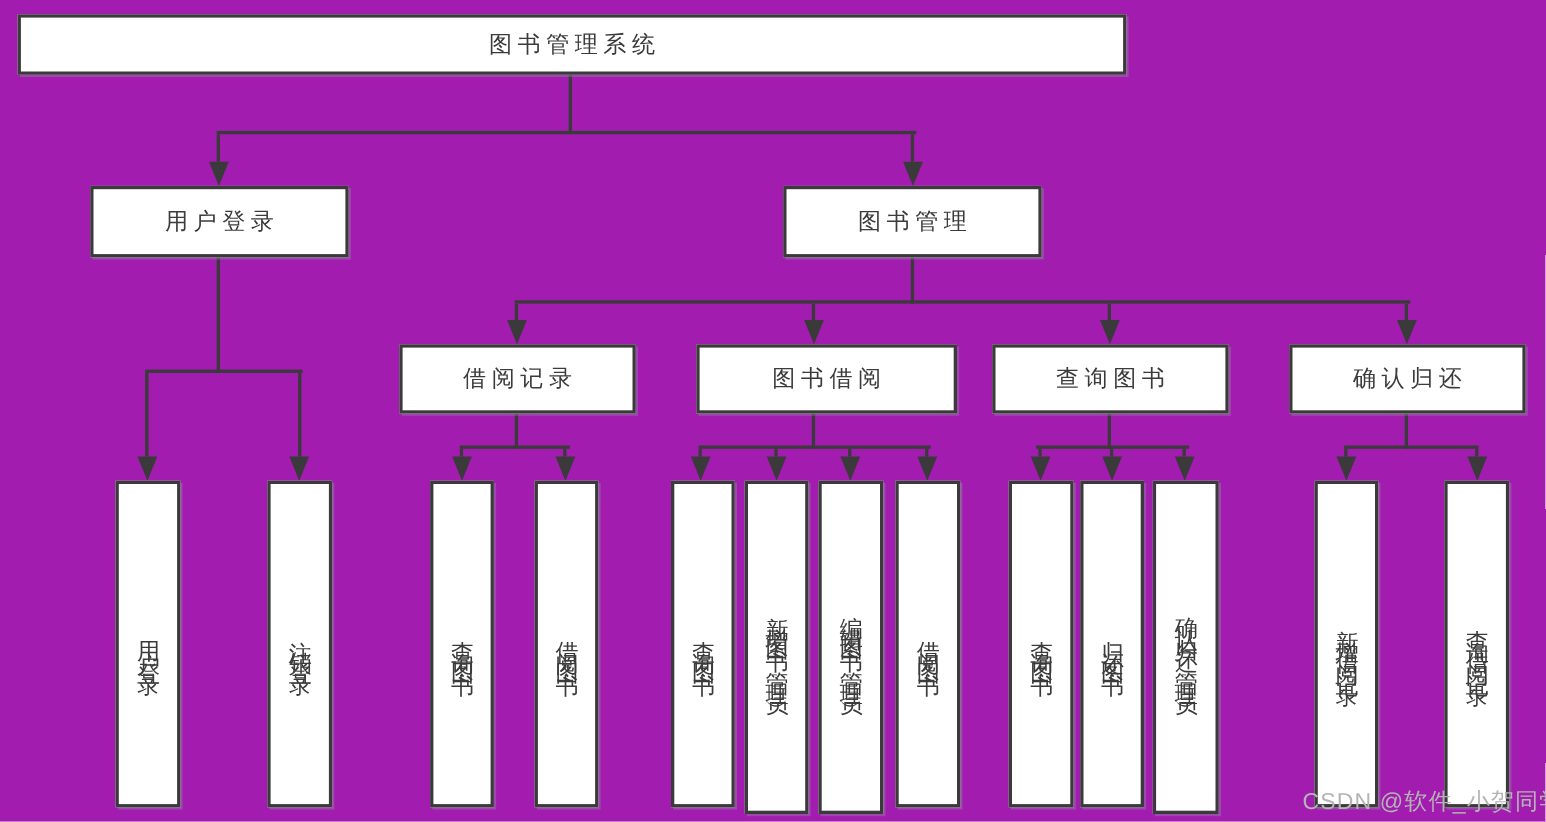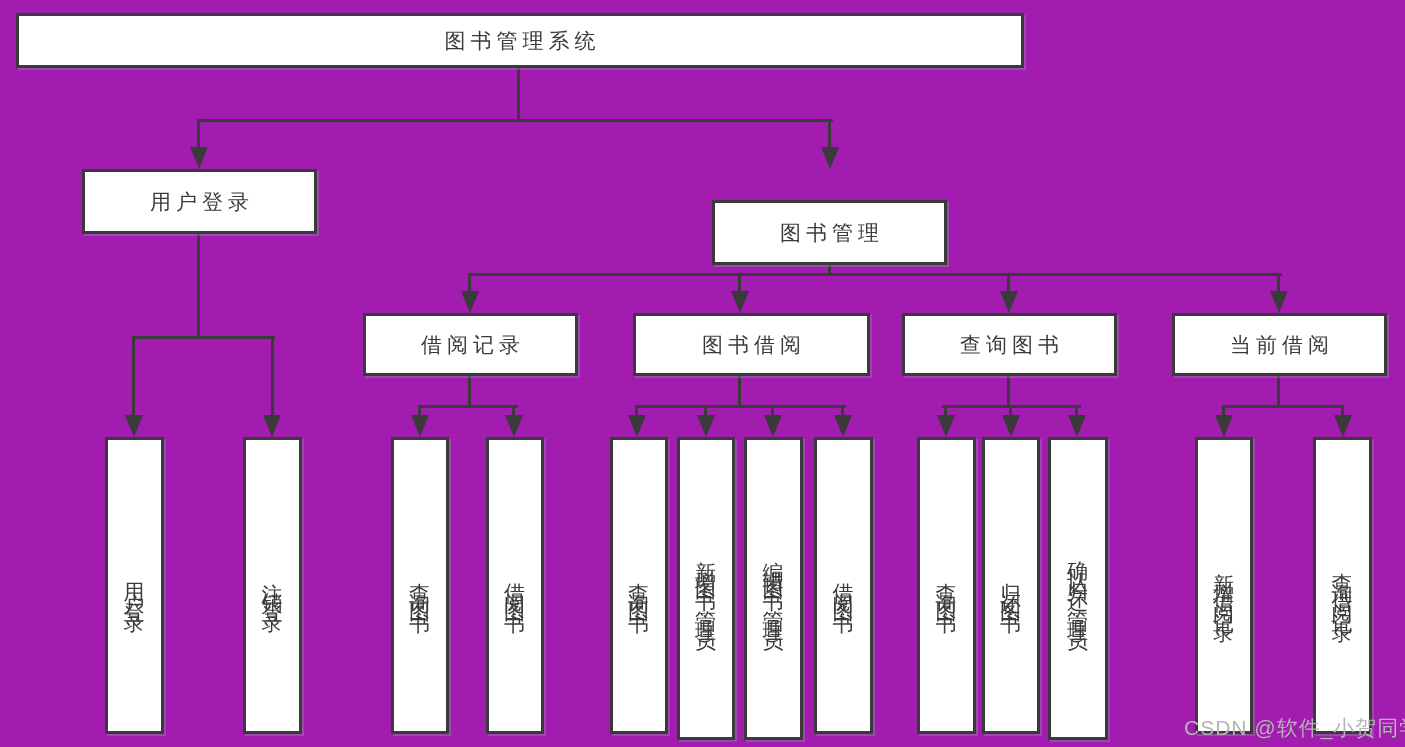--- a/index.html
+++ b/index.html
@@ -135,35 +135,35 @@
   <div class="ah" style="left:1215px;top:415px;"></div>
   <div class="ah" style="left:1334px;top:415px;"></div>
 
   <div class="node" style="left:16px;top:13px;width:1008px;height:55px;">
     <span class="nlabel">图书管理系统</span>
   </div>
 
   <div class="node" style="left:82px;top:169px;width:235px;height:65px;">
     <span class="nlabel">用户登录</span>
   </div>
-  <div class="node" style="left:712px;top:169px;width:235px;height:65px;margin-top:31px;">
+  <div class="node" style="left:712px;top:169px;width:235px;height:65px;">
     <span class="nlabel">图书管理</span>
   </div>
 
   <div class="node" style="left:363px;top:313px;width:215px;height:63px;">
     <span class="nlabel">借阅记录</span>
   </div>
   <div class="node" style="left:633px;top:313px;width:237px;height:63px;">
     <span class="nlabel">图书借阅</span>
   </div>
   <div class="node" style="left:902px;top:313px;width:215px;height:63px;">
     <span class="nlabel">查询图书</span>
   </div>
   <div class="node" style="left:1172px;top:313px;width:215px;height:63px;">
-    <span class="nlabel">当前借阅</span>
+    <span class="nlabel">确认归还</span>
   </div>
 
   <div class="leaf" style="left:105px;top:437px;width:59px;height:297px;">
     <span class="vtext">用户登录</span>
   </div>
   <div class="leaf" style="left:243px;top:437px;width:59px;height:297px;">
     <span class="vtext">注销登录</span>
   </div>
 
   <div class="leaf" style="left:391px;top:437px;width:58px;height:297px;">

